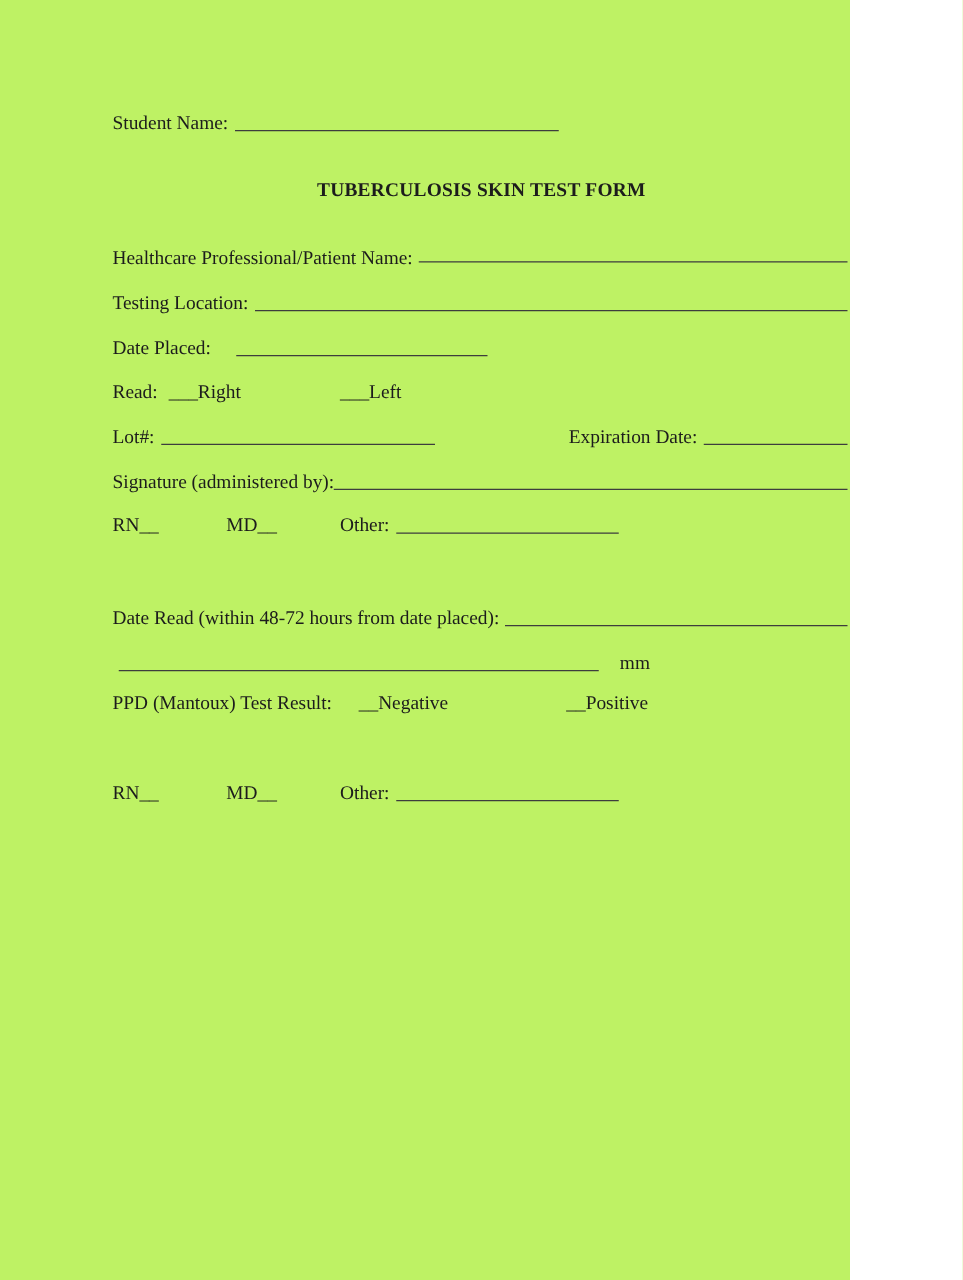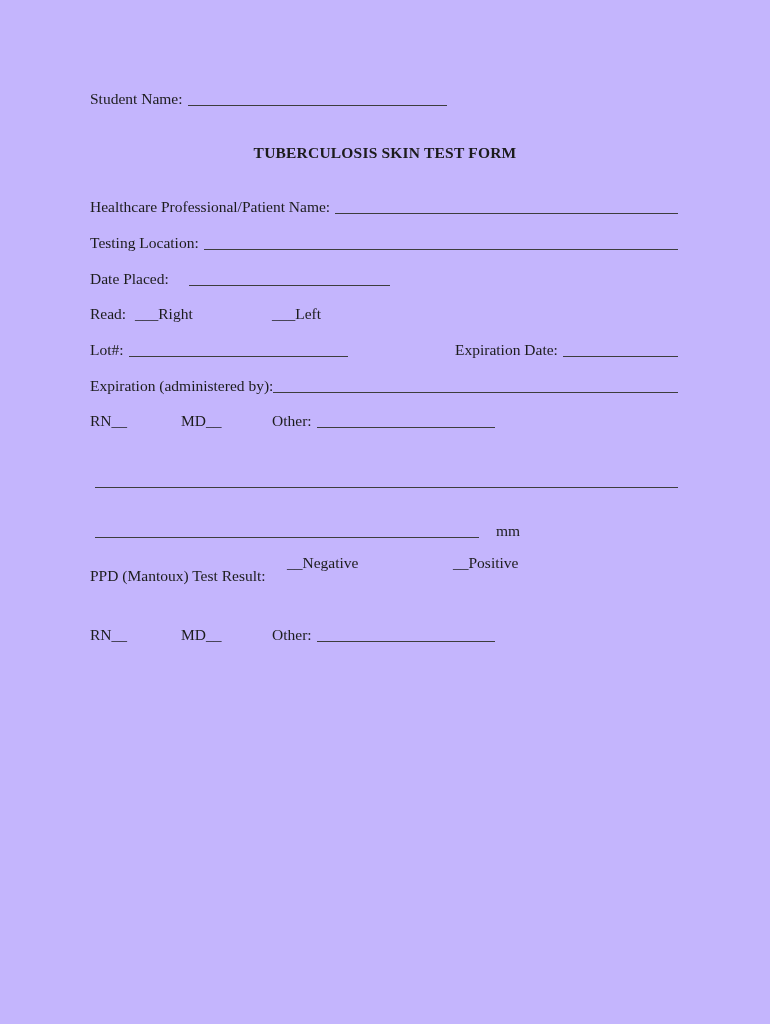--- a/index.html
+++ b/index.html
@@ -2,22 +2,22 @@
 <html><head>
 <meta charset="utf-8">
 <style>
   :root{
     --text:#1c1c1c;
     --line:#3d3d3d;
   }
   html,body{margin:0;padding:0;background:#ffffff;}
   .page{
     position:relative;
-    width:770px;height:1024px;
-    background:#c4b5fd;
+    width:680px;height:1024px;
+    background:#bef264;
     font-family:"Liberation Serif","DejaVu Serif",serif;
     font-size:15.5px;
     line-height:20px;
     color:var(--text);
     overflow:hidden;
   }
   .row{
     position:absolute;
     height:20px;
     display:flex;
@@ -49,21 +49,21 @@
 
 <div class="page">
 
   <div class="row" style="top:89px;left:90px;width:357px;">
     <span>Student Name:</span>
     <span class="fill"></span>
   </div>
 
   <div class="title-row" style="top:143px;">TUBERCULOSIS SKIN TEST FORM</div>
 
-  <div class="row" style="top:197px;left:90px;width:588px;">
+  <div class="row" style="top:197px;left:90px;width:588px;align-items:center;">
     <span>Healthcare Professional/Patient Name:</span>
     <span class="fill"></span>
   </div>
 
   <div class="row" style="top:233px;left:90px;width:588px;">
     <span>Testing Location:</span>
     <span class="fill"></span>
   </div>
 
   <div class="row" style="top:269px;left:90px;width:300px;gap:15px;">
@@ -82,44 +82,45 @@
       <span>Expiration Date:</span>
       <span class="fill"></span>
     </span>
     <span class="grp" style="left:0;width:258px;">
       <span>Lot#:</span>
       <span class="fill"></span>
     </span>
   </div>
 
   <div class="row" style="top:376px;left:90px;width:588px;">
-    <span>Expiration (administered by):</span>
+    <span>Signature (administered by):</span>
     <span class="fill tight"></span>
   </div>
 
   <div class="abs-row" style="top:411px;left:90px;width:405px;">
     <span class="pos" style="left:0;">RN__</span>
     <span class="pos" style="left:91px;">MD__</span>
     <span class="grp" style="left:182px;width:223px;">
       <span>Other:</span>
       <span class="fill"></span>
     </span>
   </div>
 
   <div class="row" style="top:485px;left:90px;width:588px;">
+    <span>Date Read (within 48-72 hours from date placed):</span>
     <span class="fill"></span>
   </div>
 
   <div class="row" style="top:521px;left:90px;width:430px;">
     <span class="fill"></span>
     <span class="suffix">mm</span>
   </div>
 
   <div class="abs-row" style="top:553px;left:90px;width:450px;">
-    <span class="pos" style="left:0;margin-top:13px;">PPD (Mantoux) Test Result:</span>
+    <span class="pos" style="left:0;">PPD (Mantoux) Test Result:</span>
     <span class="pos" style="left:197px;">__Negative</span>
     <span class="pos" style="left:363px;">__Positive</span>
   </div>
 
 
   <div class="abs-row" style="top:625px;left:90px;width:405px;">
     <span class="pos" style="left:0;">RN__</span>
     <span class="pos" style="left:91px;">MD__</span>
     <span class="grp" style="left:182px;width:223px;">
       <span>Other:</span>

